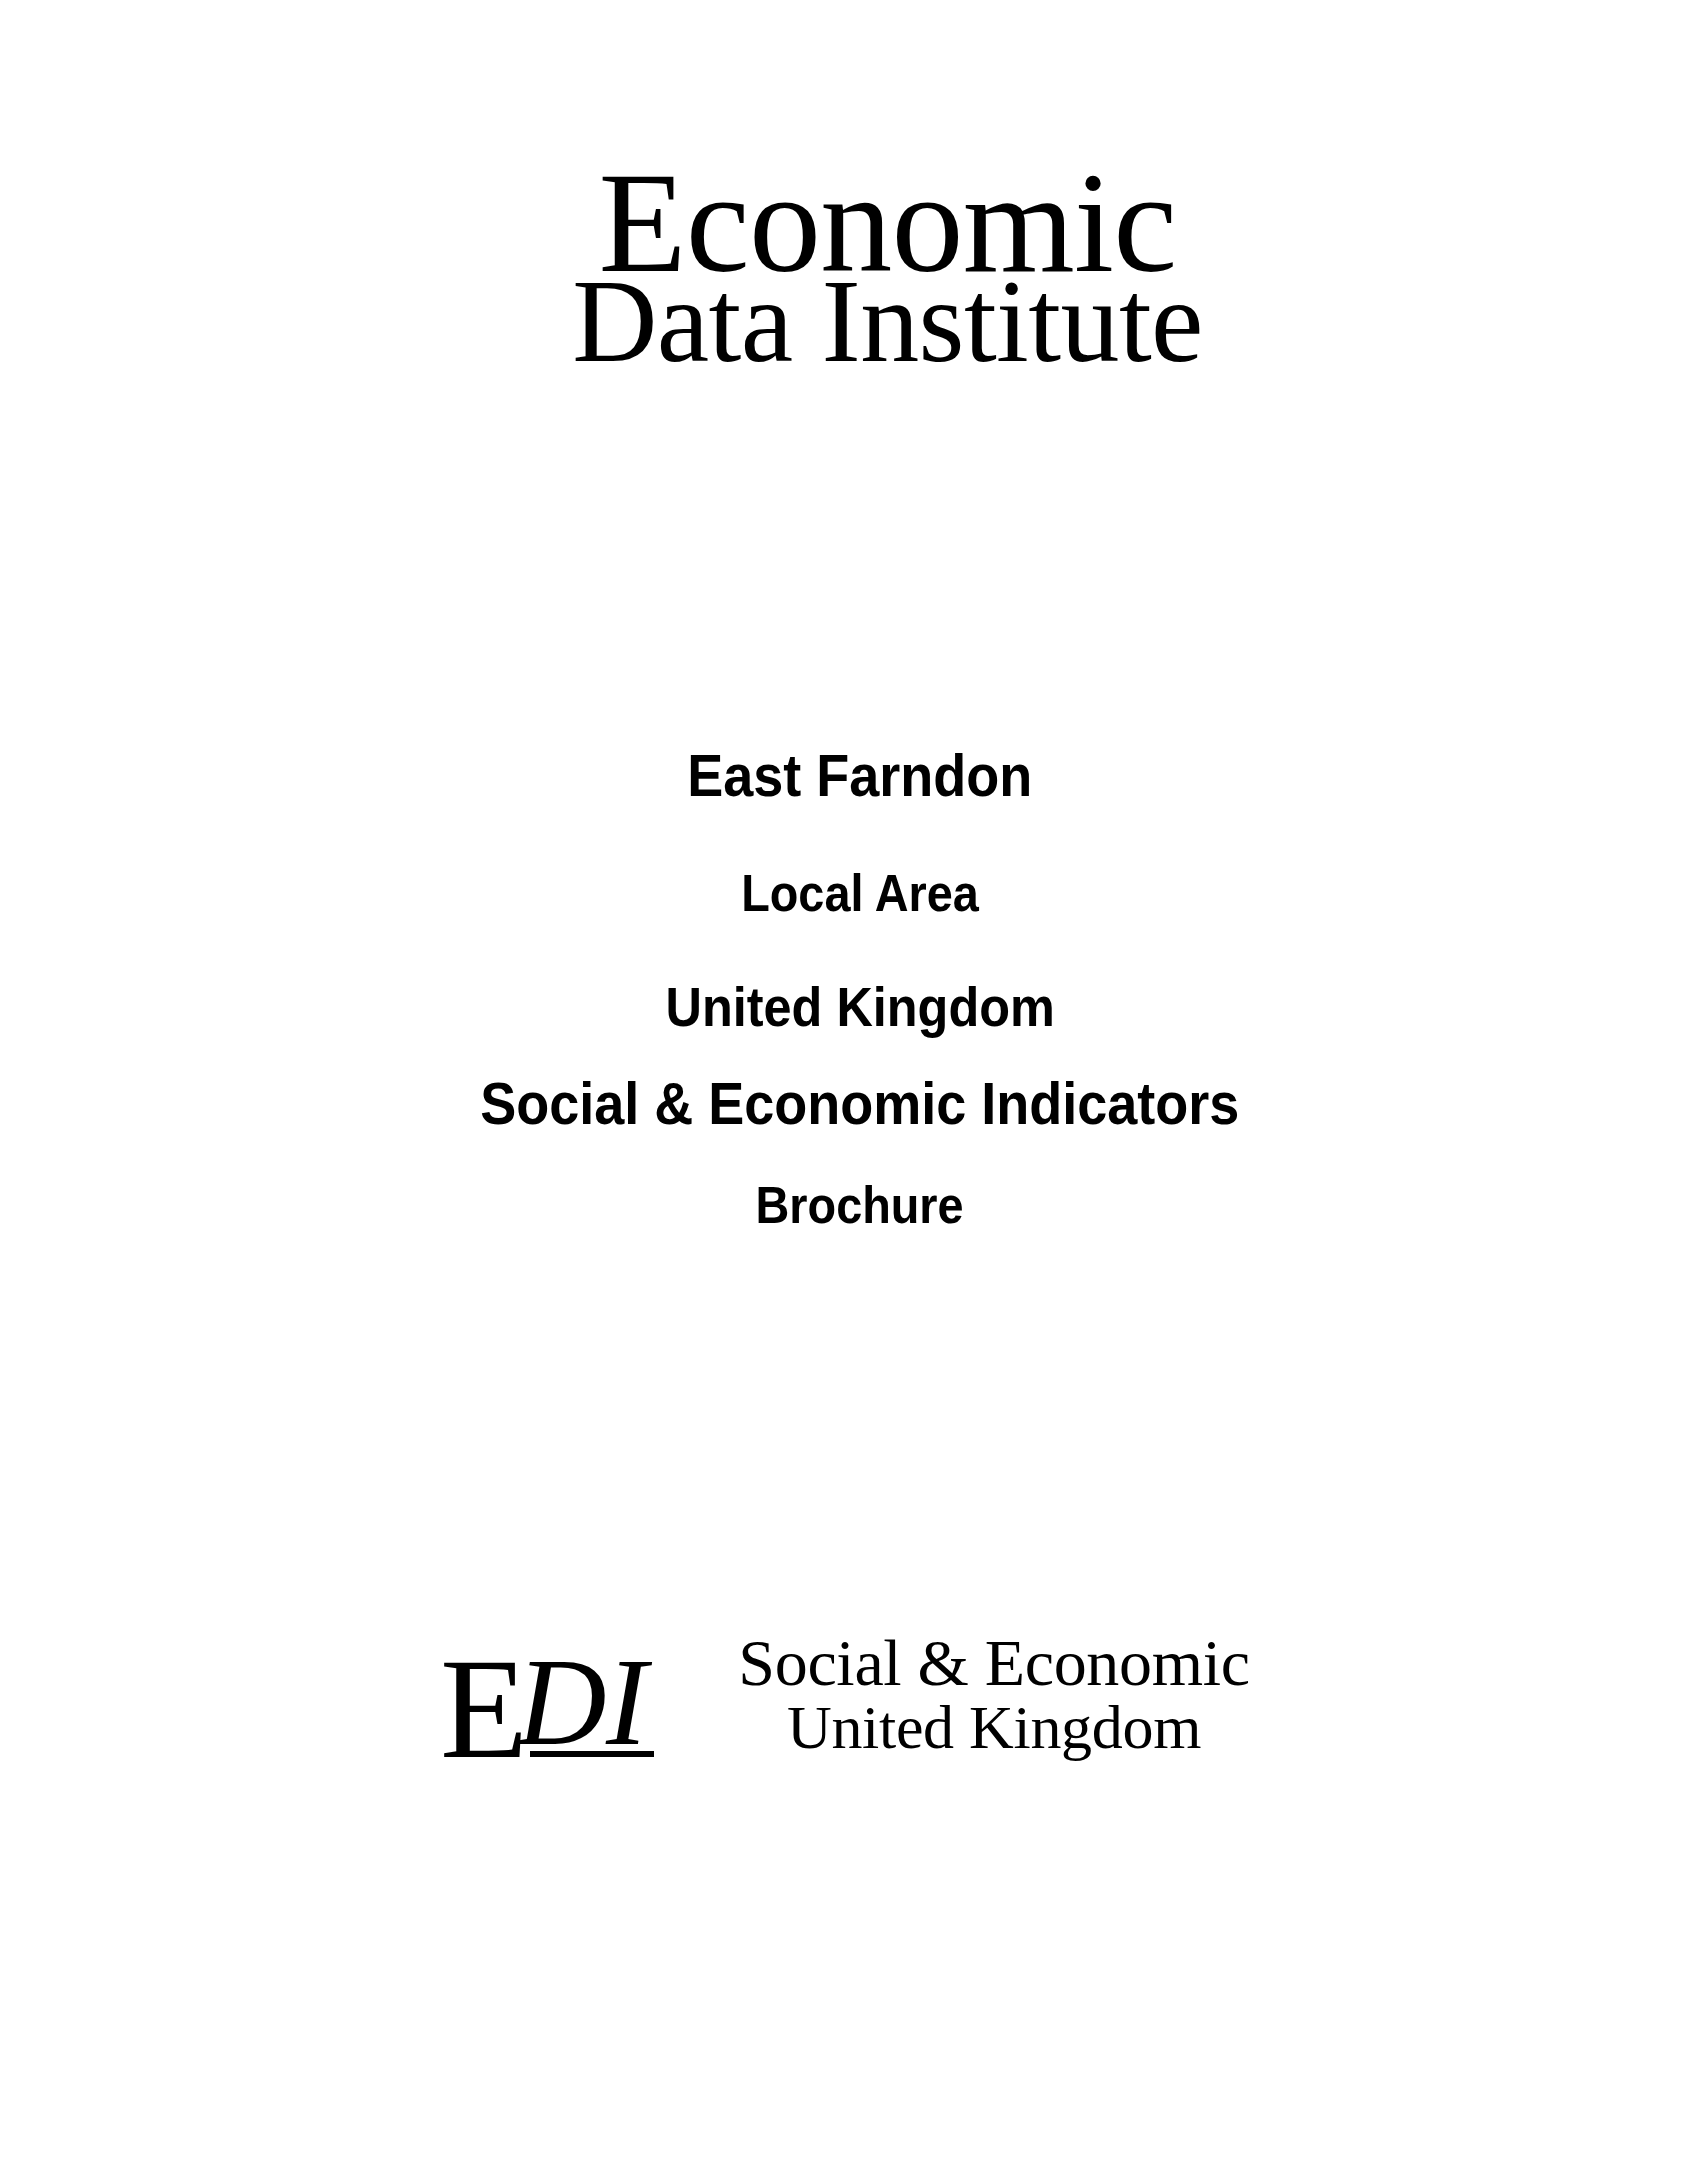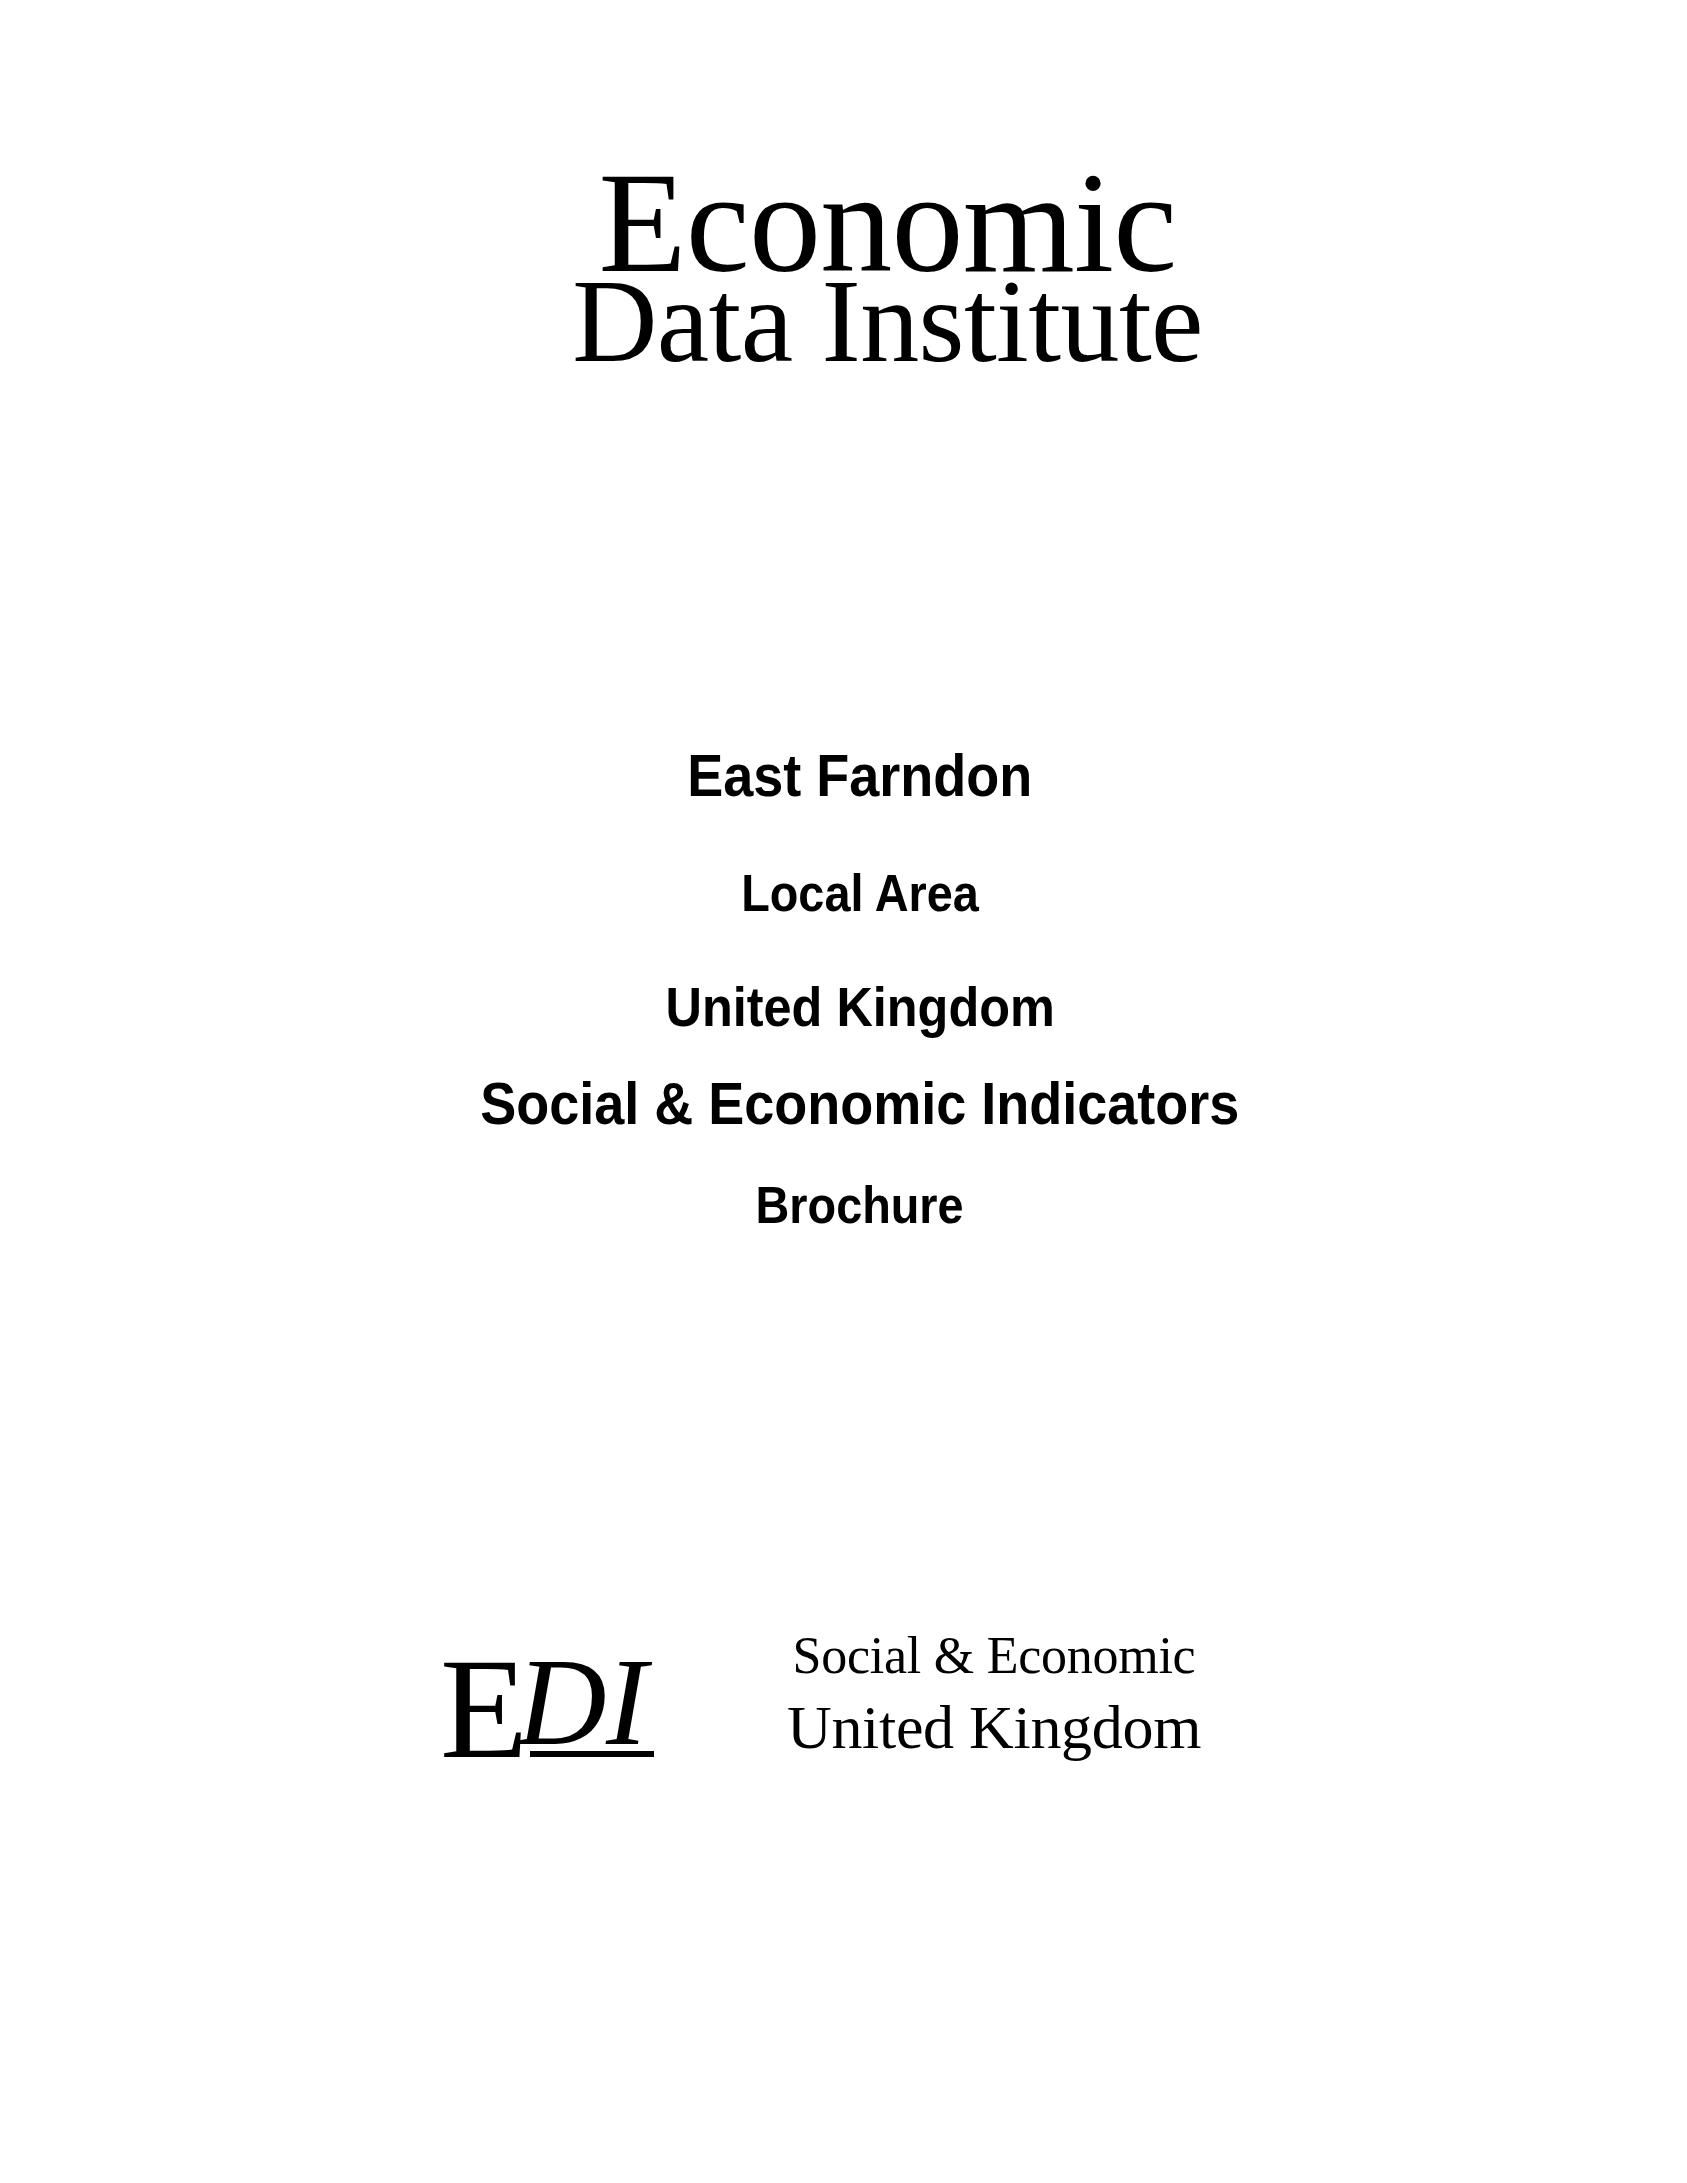--- a/index.html
+++ b/index.html
@@ -55,21 +55,21 @@
   }
   .edi-rest {
     top: 1641px; left: 517px; font-size: 124px; font-style: italic;
   }
   .edi-underline {
     top: 1751px; left: 530px;
     width: 124px; height: 6px;
     background: #000000;
   }
   .edi-tagline1 {
-    top: 1630px; left: 994px; font-size: 52px;
+    top: 1630px; left: 994px; font-size: 66px;
     transform: translateX(-50%);
   }
   .edi-tagline2 {
     top: 1696px; left: 994px; font-size: 62px;
     transform: translateX(-50%);
   }
 </style>
 </head>
 <body>
 

